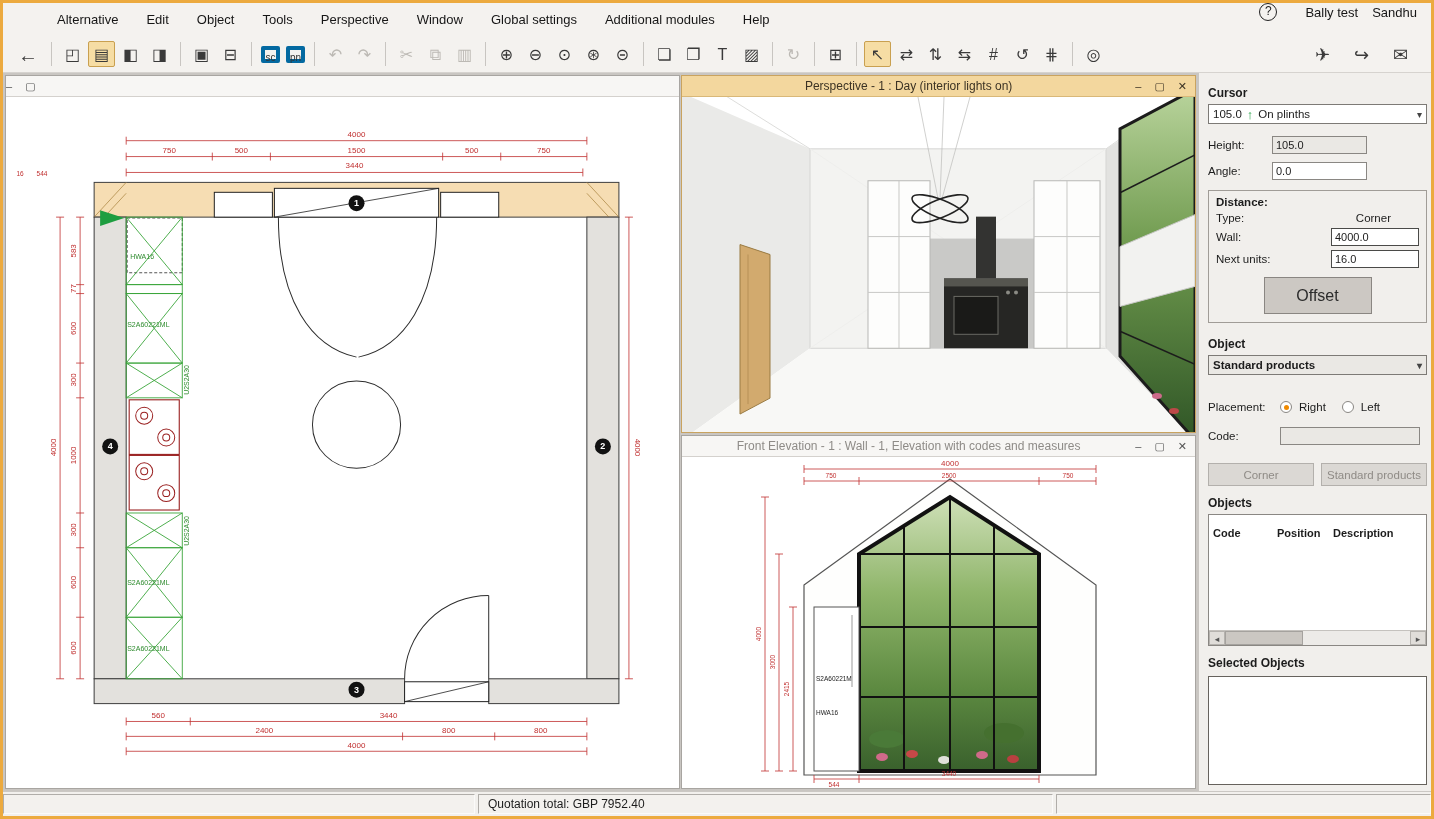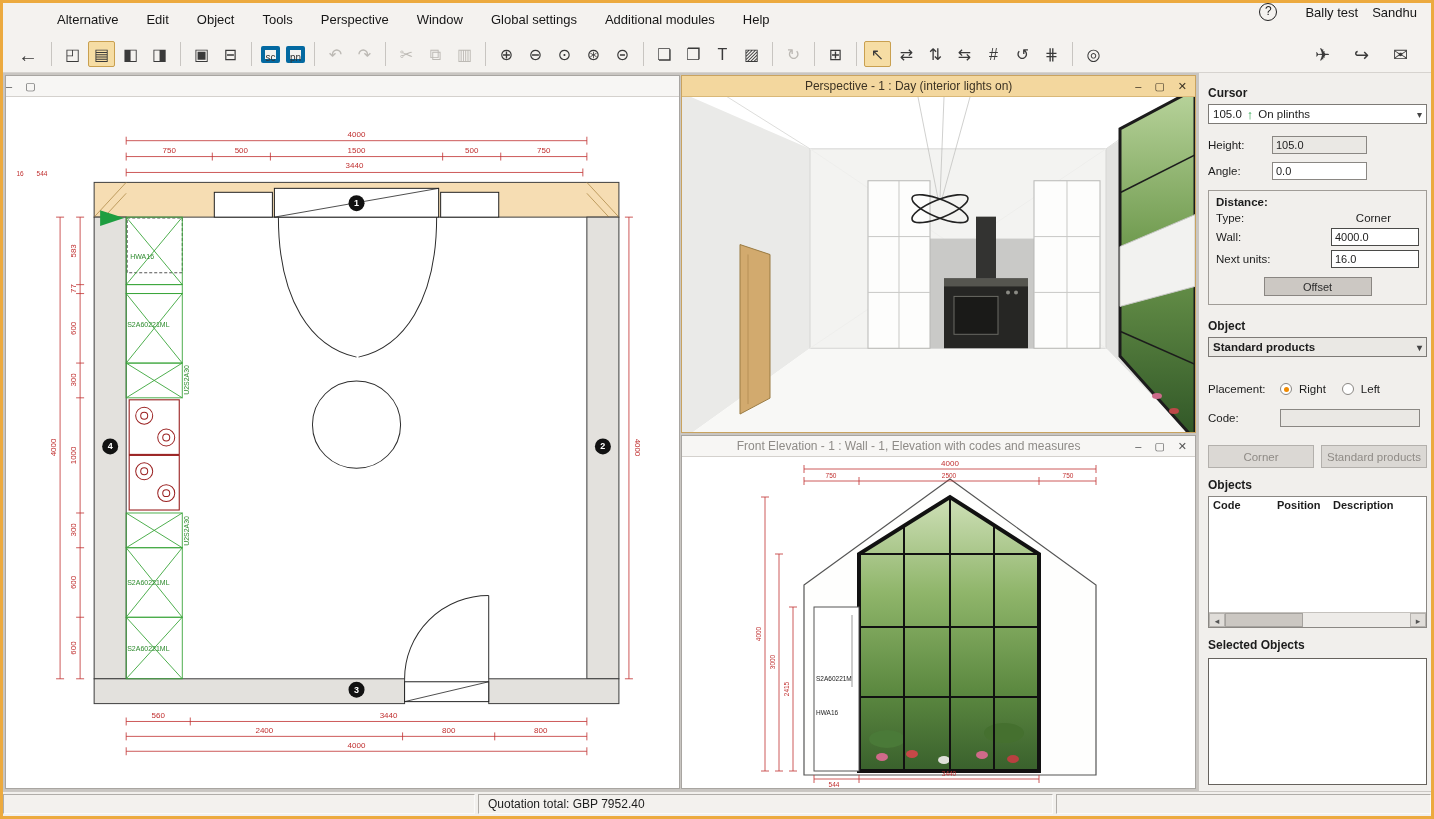--- a/index.html
+++ b/index.html
@@ -77,33 +77,33 @@
   .frow { display:flex; align-items:center; margin:4px 0; }
   .frow label { width:64px; }
   .frow input { height:18px; width:95px; border:1px solid #8a8783; font-size:11px; padding:0 3px;
                 font-family:"Liberation Sans",sans-serif; background:#fff; color:#1c1c1c;}
   .frow input.gray { background:#eae8e4; }
   .groupbox { border:1px solid #a09c97; padding:5px 7px 8px 7px; margin:6px 0 10px 0; }
   .gb-title { font-weight:bold; margin-bottom:3px; }
   .groupbox .frow label { width:auto; }
   .groupbox .frow input { margin-left:auto; width:88px; border:1px solid #4a4a48; }
   .groupbox .frow .val { margin-left:auto; padding-right:28px; }
-  .btn-offset { display:block; width:108px; height:19px; margin:9px auto 0 auto; background:#ccc8c3;
-                border:1px solid #8a8682; font-size:11px; color:#2c2c2c;
+  .btn-offset { display:block; width:108px; height:37px; margin:9px auto 0 auto; background:#ccc8c3;
+                border:1px solid #8a8682; font-size:16px; color:#2c2c2c;
                 font-family:"Liberation Sans",sans-serif; }
   .radio-group { display:flex; align-items:center; gap:4px; }
   .radio { width:12px; height:12px; border:1px solid #8a8783; border-radius:50%; background:#fff;
            display:inline-block; position:relative; margin-right:3px;}
   .radio.checked::after { content:""; position:absolute; left:2.5px; top:2.5px; width:5px; height:5px;
            border-radius:50%; background:#f08a00; }
   .btnrow { display:flex; gap:7px; margin:14px 0 6px 0; }
   .btnrow button { flex:1; height:23px; background:#dbd8d4; border:1px solid #b3b0ac; color:#8f8b86;
                    font-size:11.5px; font-family:"Liberation Sans",sans-serif; }
   .objtable { border:1px solid #8a8783; background:#fff; height:132px; display:flex; flex-direction:column;}
-  .thead { display:flex; font-weight:bold; font-size:11px; padding:2px 4px; gap:0; }
+  .thead { display:flex; font-weight:bold; font-size:11px; padding:12px 4px; gap:0; }
   .thead span:nth-child(1){ width:64px; } .thead span:nth-child(2){ width:56px; } .thead span:nth-child(3){ flex:1; }
   .tbody { flex:1; }
   .hscroll { height:15px; display:flex; border-top:1px solid #c5c2be; background:#edebe8; }
   .hs-arrow { width:16px; text-align:center; font-size:9px; line-height:14px; color:#555;
               background:#e0ddd9; border:1px solid #b5b2ae; }
   .hs-track { flex:1; position:relative; }
   .hs-thumb { position:absolute; left:0; top:0; bottom:0; width:42%; background:#cbc7c2;
               border:1px solid #a5a29e; }
   .selbox { flex:1; background:#fff; border:1px solid #66625d; margin-top:2px; }
 

